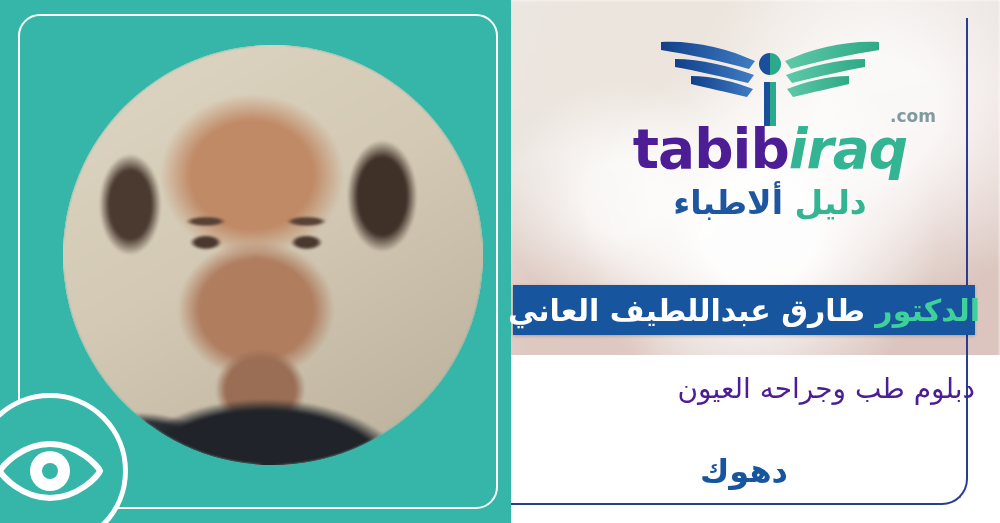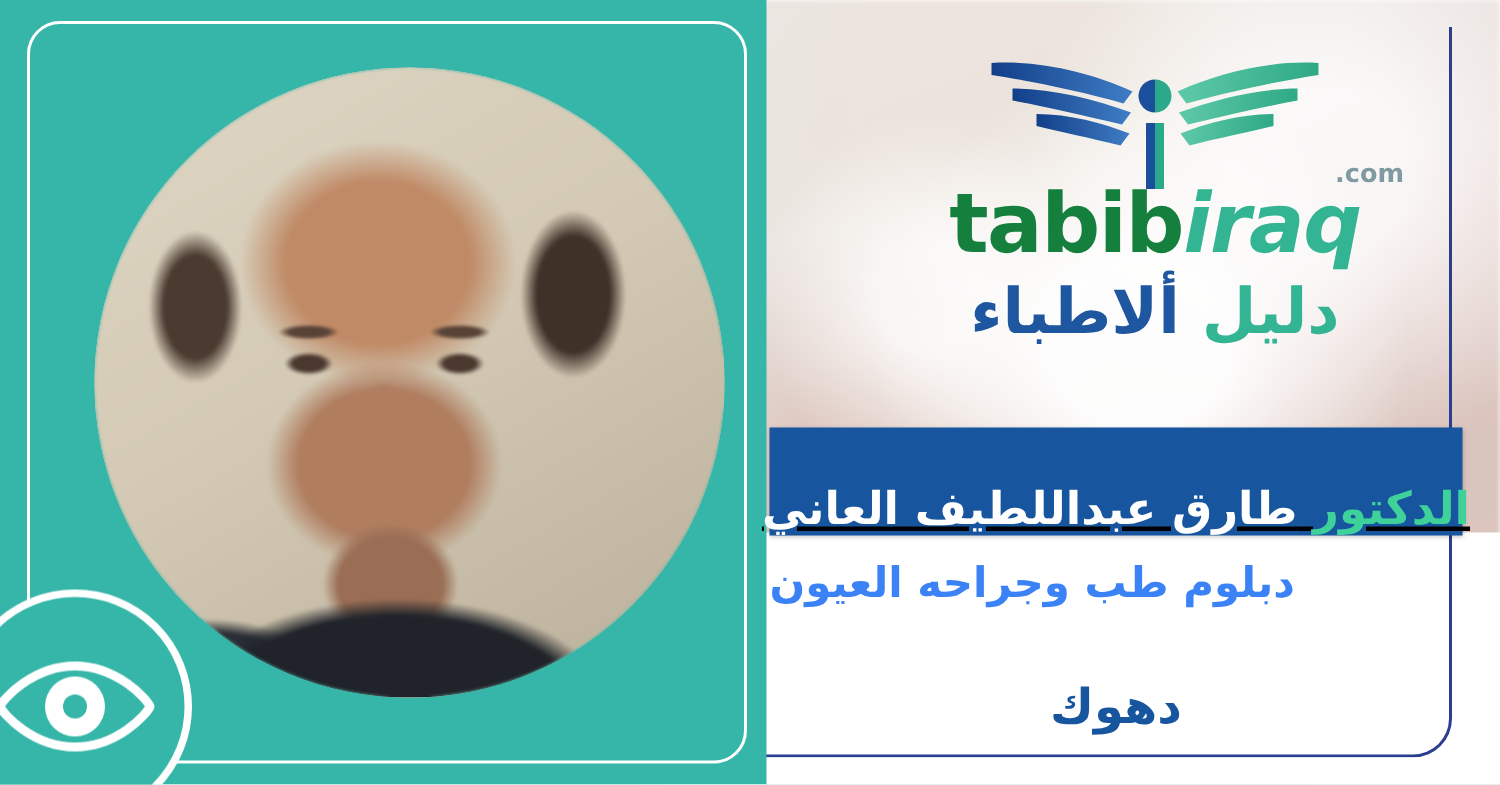--- a/index.html
+++ b/index.html
@@ -142,75 +142,74 @@
   #logo-wings { display: block; margin: 0 auto; }
   #wordmark {
     margin-top: -4px;
     line-height: 1;
     font-size: 55px;
     font-weight: bold;
     letter-spacing: -1px;
     white-space: nowrap;
     position: relative;
   }
-  .wm-tabib { color: #15803d; }
+  .wm-tabib { color: #4c1d95; }
   .wm-iraq   { color: #33b493; font-style: italic; }
   .wm-dotcom {
     position: absolute;
     right: 4px;
     top: -14px;
     font-size: 17px;
     font-weight: bold;
     color: #7f9aa0;
     letter-spacing: 0;
     margin-left: 40px;
   }
   #logo-sub {
     margin-top: 6px;
-    font-size: 42px;
+    font-size: 33px;
     font-weight: bold;
     direction: rtl;
     white-space: nowrap;
     text-align: center;
   }
   .sub-green { color: #33b493; }
   .sub-blue  { color: #1e56a0; }
 
   
   #name-banner {
     position: absolute;
     left: 513px; top: 285px;
-    width: 462px; height: 72px;
+    width: 462px; height: 50px;
     background: #17569e;
     display: flex;
-    align-items: flex-end;
+    align-items: center;
     justify-content: center;
     direction: rtl;
     box-shadow: 0 1px 3px rgba(0,0,0,0.22);
-    text-decoration: underline;
   }
   #name-text {
     font-size: 30px;
     font-weight: bold;
     white-space: nowrap;
     letter-spacing: 0;
   }
   .name-title { color: #3fd19a; }
   .name-full  { color: #ffffff; }
 
   
   #specialty {
     position: absolute;
     left: 513px; top: 372px;
     width: 462px;
-    text-align: left;
+    text-align: right;
     direction: rtl;
     font-size: 28px;
-    font-weight: bold;
-    color: #3b82f6;
+    font-weight: normal;
+    color: #4c1d95;
     white-space: nowrap;
   }
   #city {
     position: absolute;
     left: 513px; top: 452px;
     width: 462px;
     text-align: center;
     direction: rtl;
     font-size: 32px;
     font-weight: bold;

